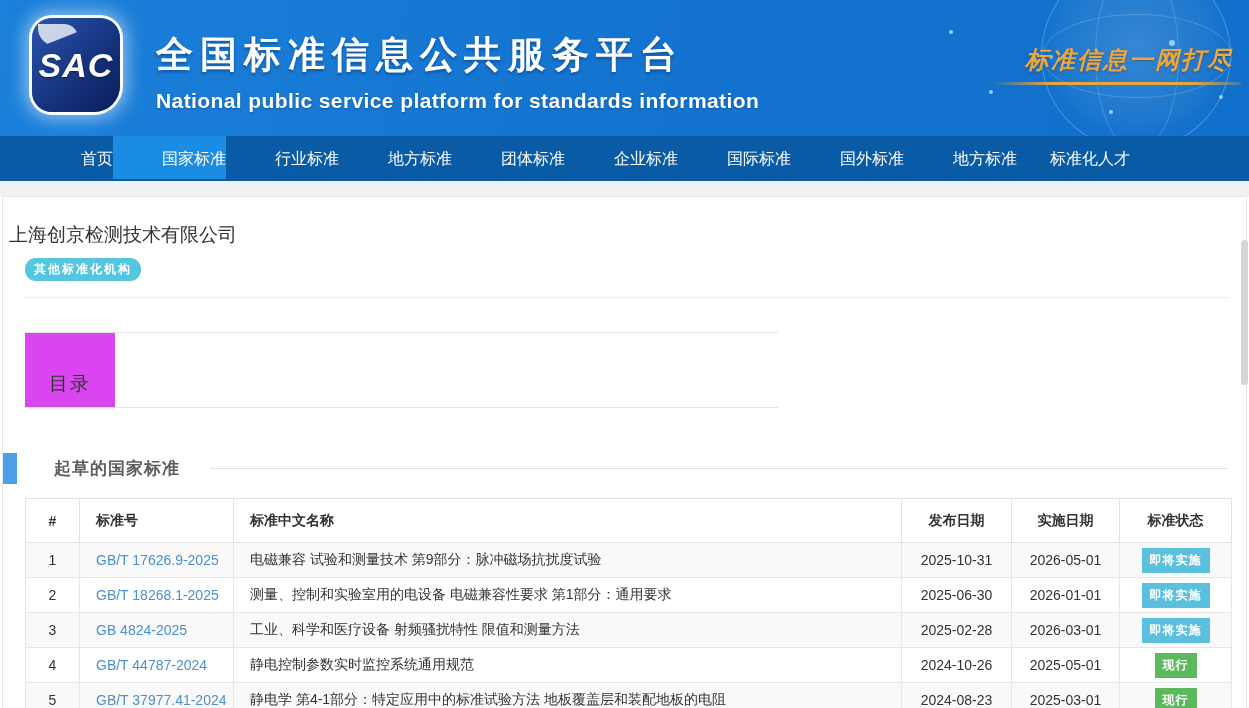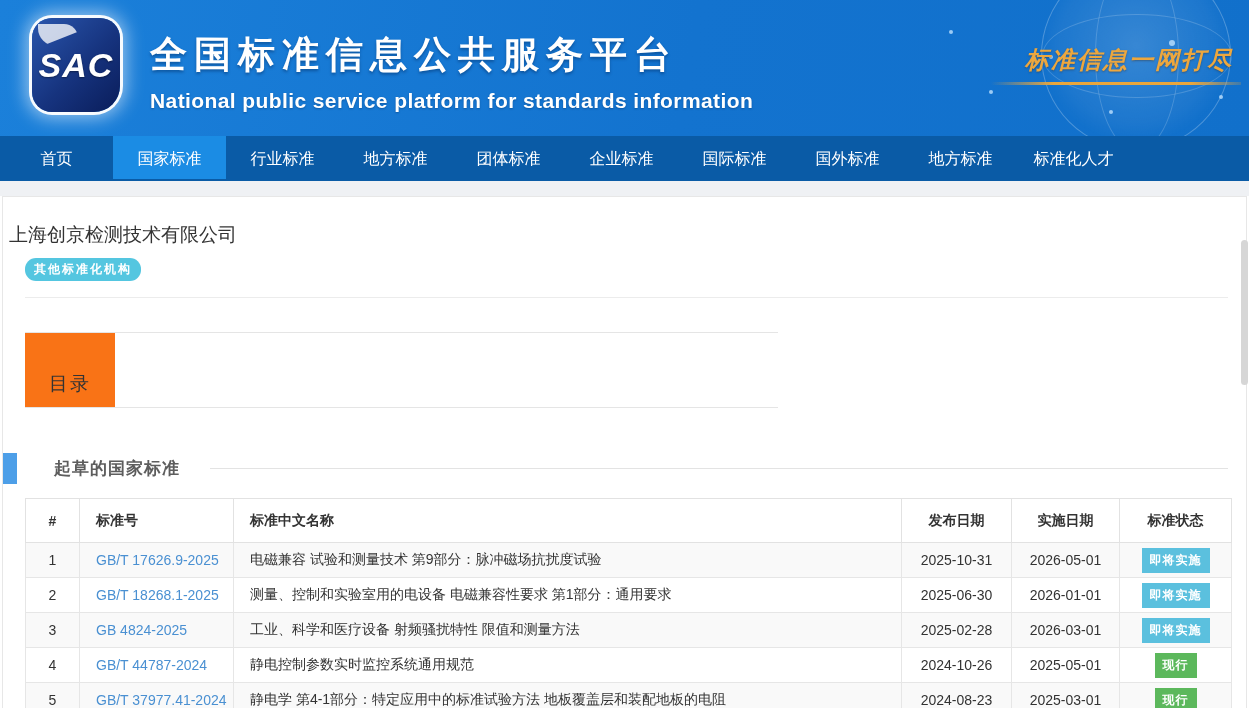--- a/index.html
+++ b/index.html
@@ -31,21 +31,21 @@
     box-shadow:0 0 0 3px rgba(255,255,255,.95), 0 0 18px 6px rgba(255,255,255,.55);
     display:flex; align-items:center; justify-content:center;
   }
   .logo:before{
     content:""; position:absolute; left:6px; top:6px; width:40px; height:22px;
     background:rgba(255,255,255,.9); border-radius:0 14px 0 18px;
     clip-path:polygon(0 0,100% 0,100% 35%,10% 100%,0 100%);
     opacity:.85;
   }
   .logo-text{ font-size:34px; font-weight:bold; font-style:italic; color:#fff; letter-spacing:1px; text-shadow:0 1px 2px rgba(0,0,0,.4); }
-  .titles{ position:absolute; left:150px; top:30px; color:#fff; }
+  .titles{ position:absolute; left:156px; top:30px; color:#fff; }
   .title-cn{
     font-size:37px; font-weight:bold; letter-spacing:7px;
     text-shadow:0 2px 3px rgba(0,40,90,.45);
     white-space:nowrap;
   }
   .title-en{
     margin-top:9px; font-size:21px; font-weight:bold; letter-spacing:.4px;
     text-shadow:0 1px 2px rgba(0,40,90,.4); white-space:nowrap;
   }
   .slogan-wrap{ position:absolute; right:8px; top:44px; width:250px; text-align:right; }
@@ -54,21 +54,21 @@
     color:#eda73e; text-shadow:0 1px 2px rgba(60,30,0,.35); padding-right:8px; white-space:nowrap;
   }
   .slogan-line{
     margin-top:6px; height:3px;
     background:linear-gradient(to right, rgba(233,166,60,0) 0%, #e9a63c 25%, #e9a63c 80%, rgba(233,166,60,.2) 100%);
   }
 
   
   .main-nav{ height:45px; background:#0a5ba6; display:flex; }
   .nav-item{
-    width:113px; height:43px; line-height:45px; text-align:center;
+    width:113px; height:43px; line-height:45px; text-align:right;
     color:#fff; font-size:16px; cursor:pointer; white-space:nowrap;font-family:Liberation Serif, serif;
   }
   .nav-item.active{ background:#1b8ce4; }
 
   .page-gap{ height:15px; background:#eff1f4; }
 
   
   .card{
     position:relative; margin:0 2px; height:557px;
     background:#fff; border:1px solid #e7e7e7; border-bottom:none;
@@ -80,21 +80,21 @@
     background:#54c6e0; color:#fff; font-size:12px; font-weight:bold;
     letter-spacing:2px; border-radius:11px;
   }
   .divider{ margin:16px 0 0 22px; width:1203px; border-bottom:1px solid #ececec; }
 
   .catalog{
     margin:34px 0 0 22px; width:753px; display:flex;
     border-top:1px solid #e5e5e5; border-bottom:1px solid #e5e5e5; height:76px;
   }
   .catalog-label{
-    width:90px; background:#f97316; display:flex; align-items:flex-end; justify-content:center;
+    width:90px; background:#d946ef; display:flex; align-items:flex-end; justify-content:center;
     padding-bottom:10px; font-size:19px; color:#333; letter-spacing:2px;
   }
   .catalog-body{ flex:1; padding:21px 0 0 22px; }
   .catalog-link{ color:#4a90d2; font-size:15px; text-decoration:none; cursor:pointer; }
 
   .section-head{ margin-top:44px; display:flex; align-items:center; height:32px;gap:16px; }
   .marker{ width:14px; height:31px; background:#4d9fe8; }
   .section-title{ margin-left:21px; font-size:17px; font-weight:bold; color:#5d5d5d; letter-spacing:1px; }
   .rule{ flex:1; height:1px; background:#e3e3e3; margin:0 18px 0 14px; }
 

